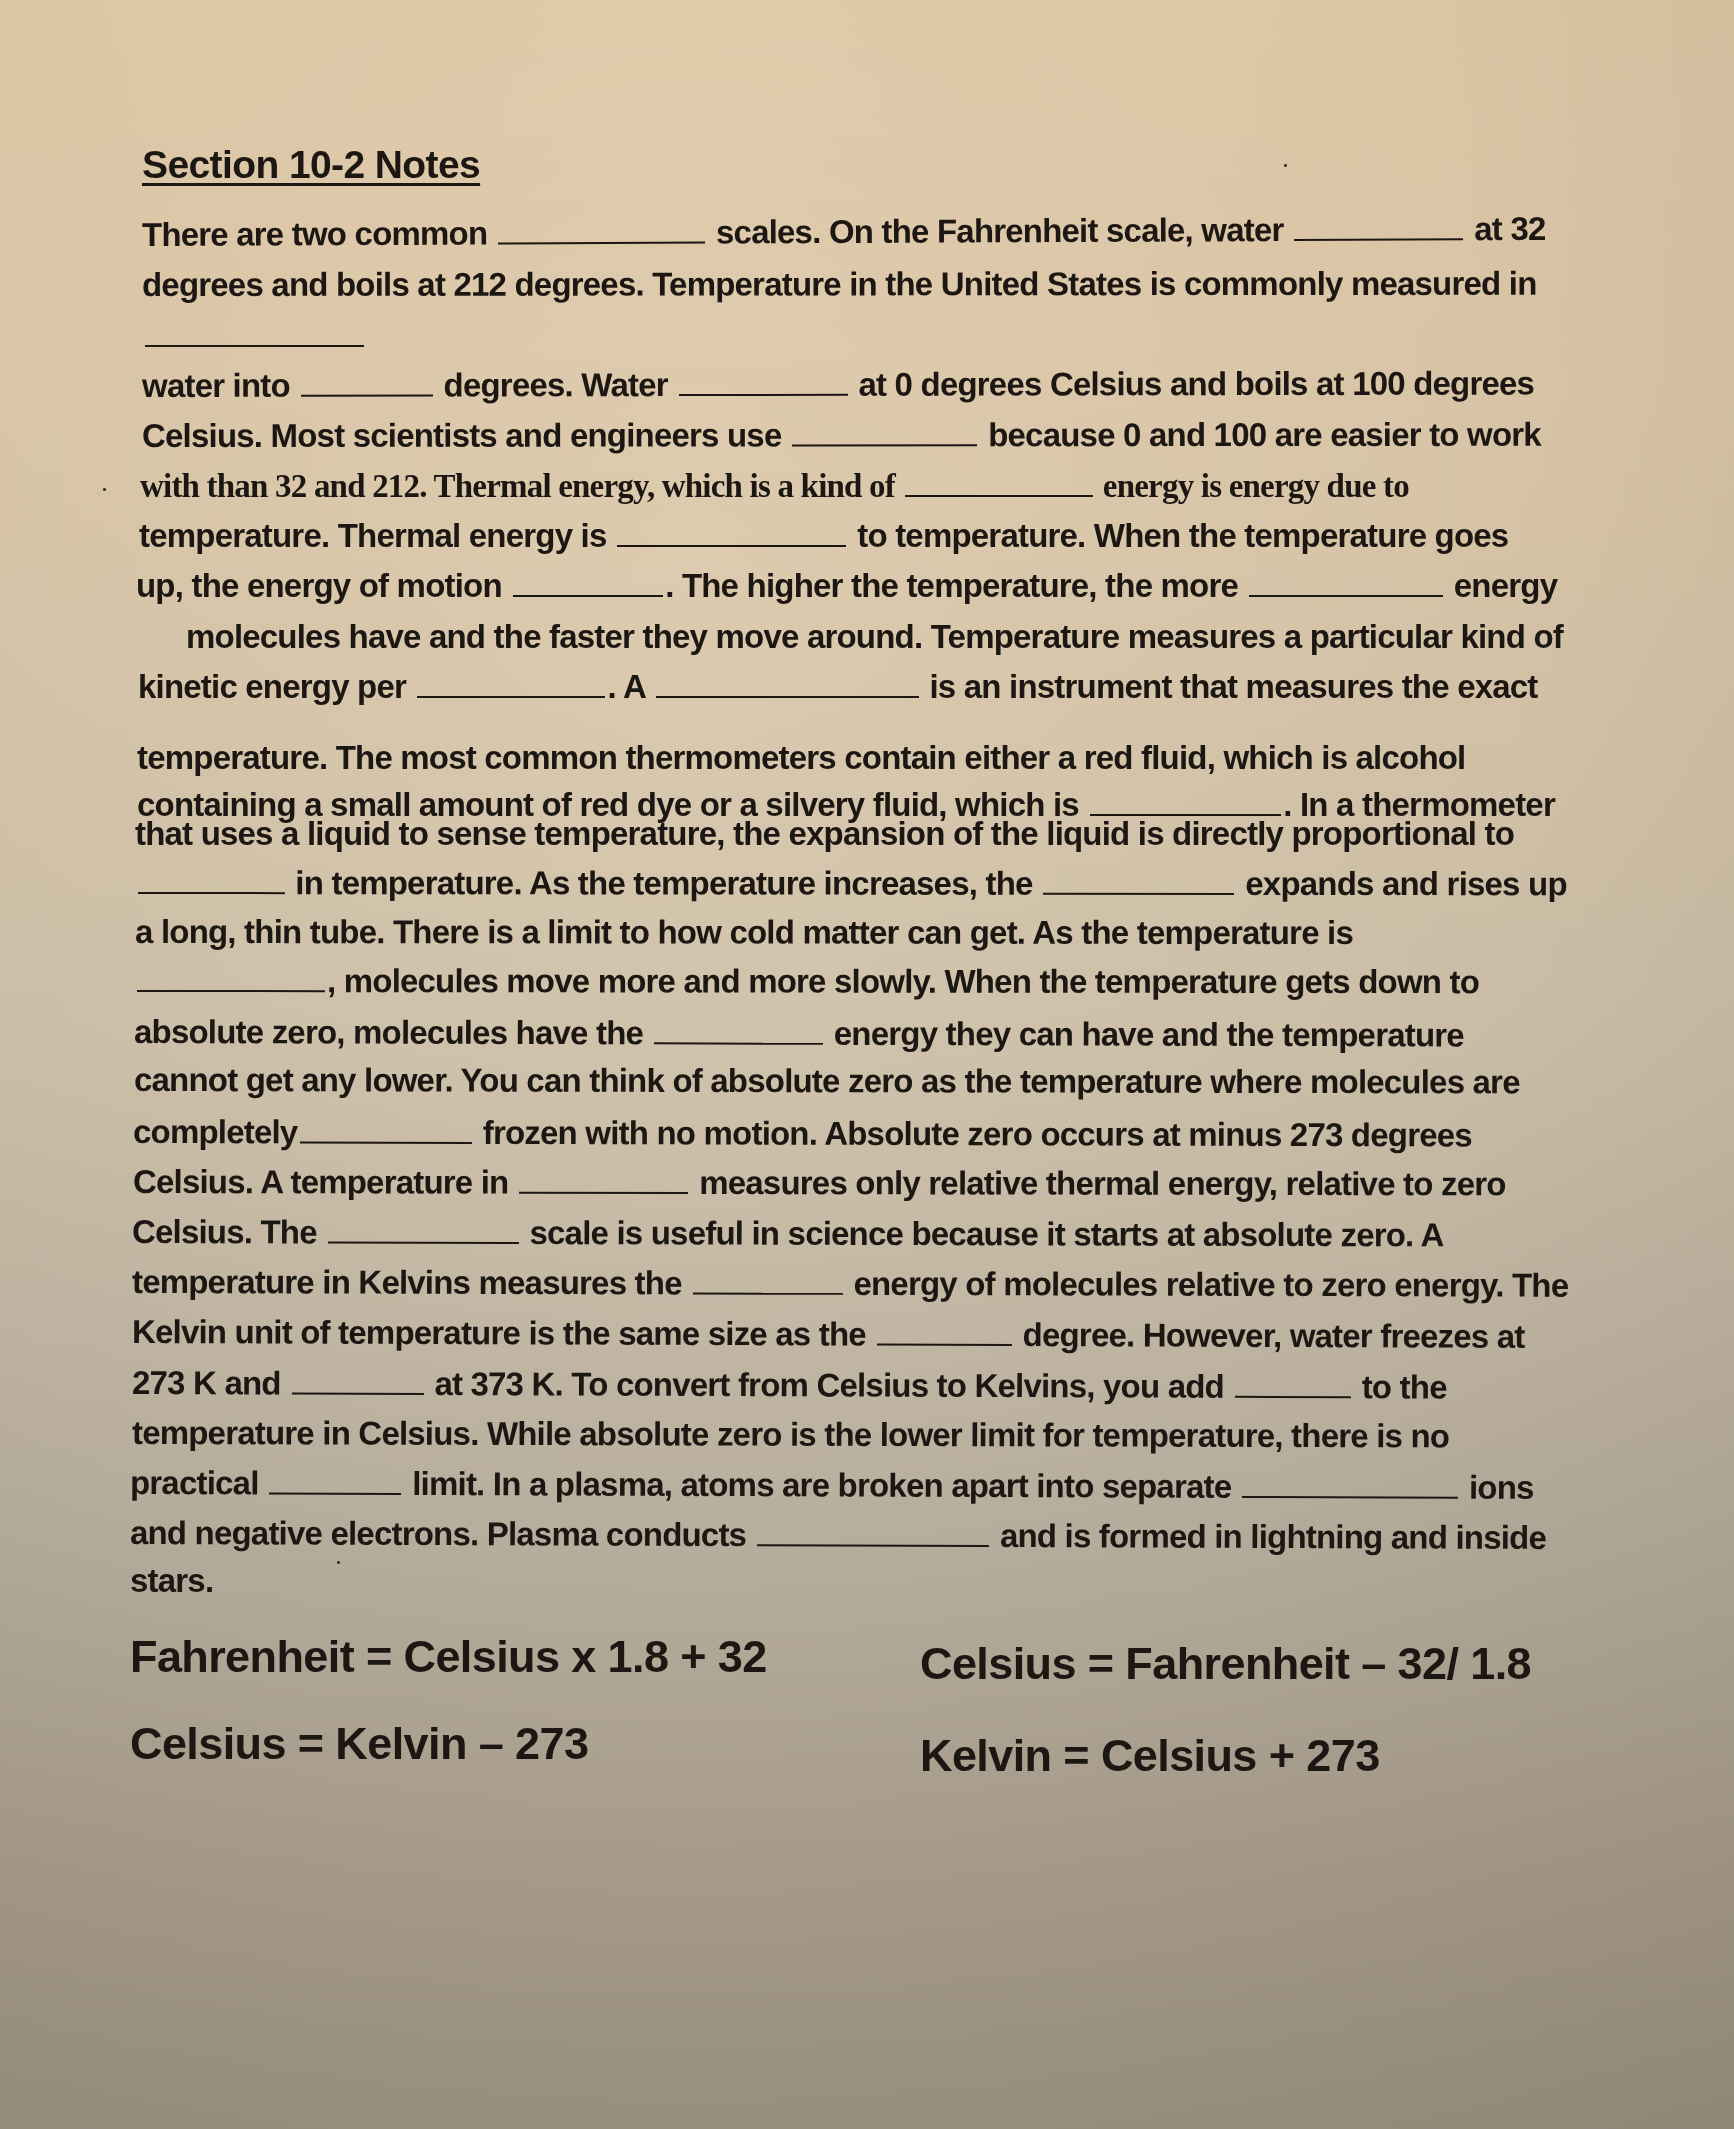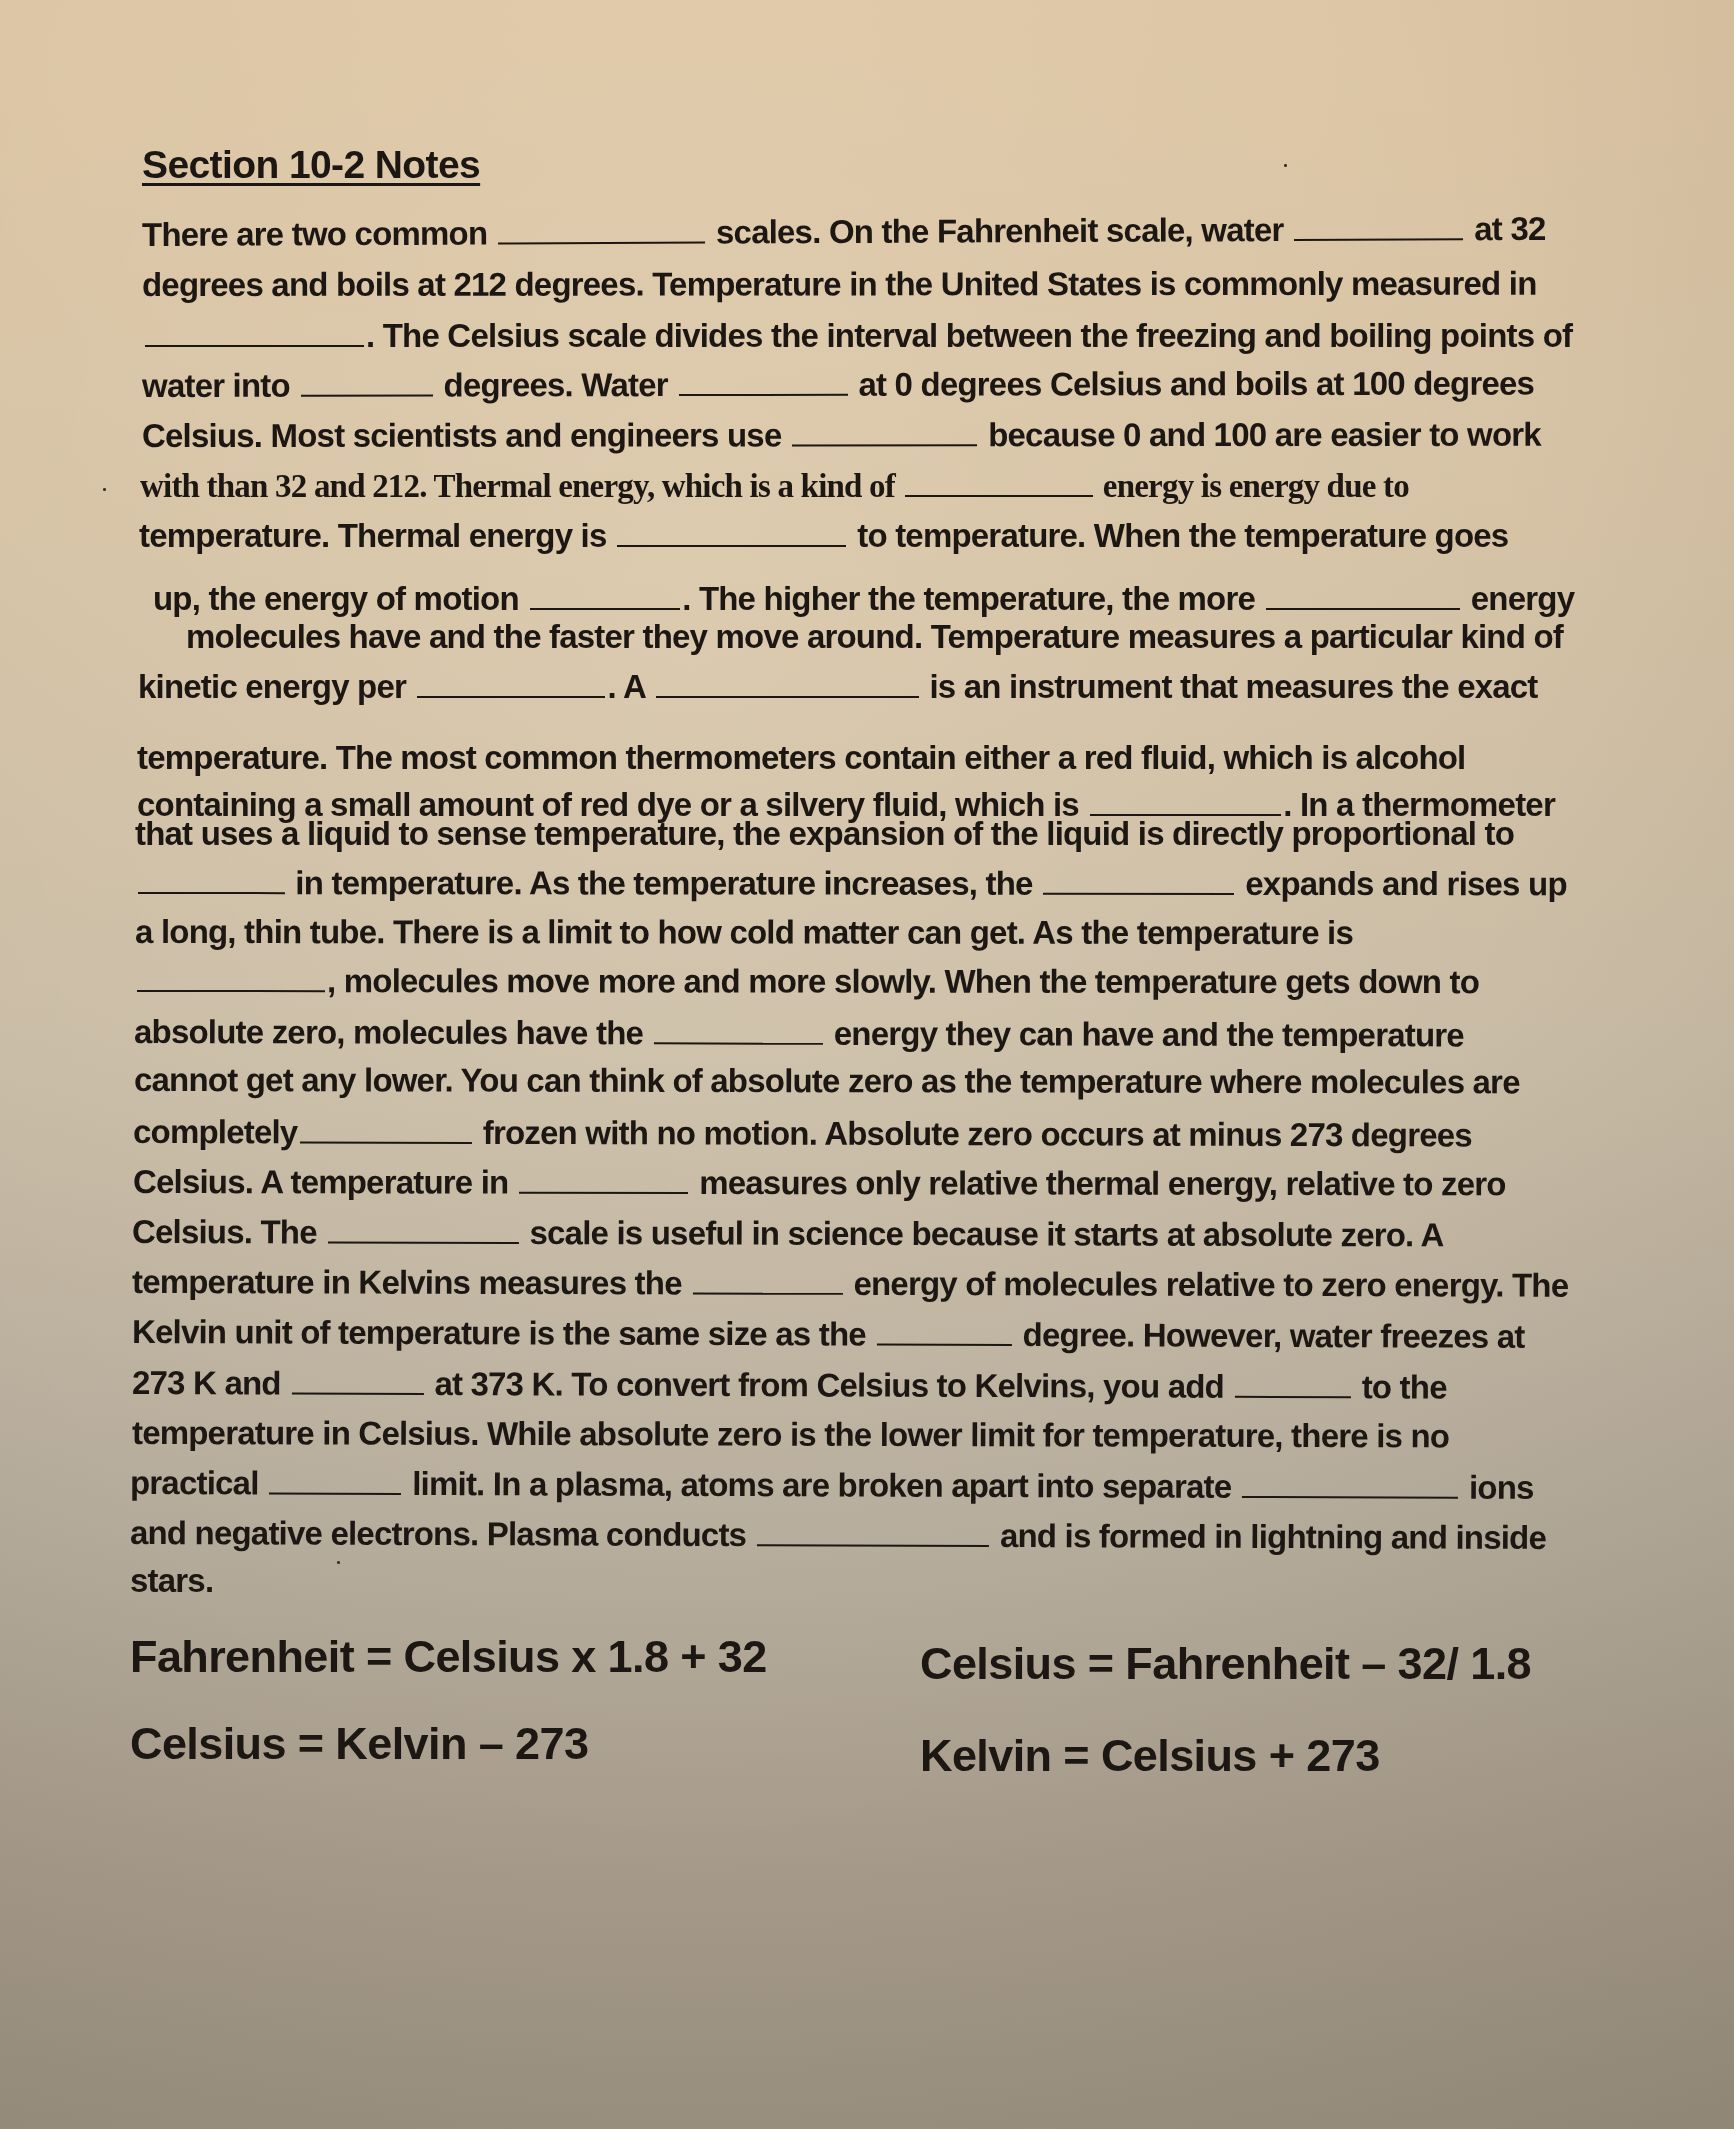--- a/index.html
+++ b/index.html
@@ -40,26 +40,26 @@
 </head>
 <body>
 
 <div class="paper-vignette"></div>
 
 <div class="title">Section 10-2 Notes</div>
 
 <div id="body-text">
     <div class="line" style="left: 142px; top: 216px; transform: rotate(-0.25deg);"><span>There are two common </span><span class="blank" style="width: 207px;"></span><span> scales. On the Fahrenheit scale, water </span><span class="blank" style="width: 169px;"></span><span> at 32</span></div>
     <div class="line" style="left: 142px; top: 266px; transform: rotate(-0.05deg);"><span>degrees and boils at 212 degrees. Temperature in the United States is commonly measured in</span></div>
-    <div class="line" style="left: 142px; top: 317px; transform: rotate(0deg);"><span class="blank" style="width: 219px;"></span><span>. The Celsius scale divides the interval between the freezing and boiling points of</span></div>
+    <div class="line" style="left: 142px; top: 317px; transform: rotate(0deg);"><span class="blank" style="width: 219px;"></span></div>
     <div class="line" style="left: 142px; top: 367px; transform: rotate(-0.1deg);"><span>water into </span><span class="blank" style="width: 132px;"></span><span> degrees. Water </span><span class="blank" style="width: 169px;"></span><span> at 0 degrees Celsius and boils at 100 degrees</span></div>
     <div class="line" style="left: 142px; top: 417px; transform: rotate(-0.05deg);"><span>Celsius. Most scientists and engineers use </span><span class="blank" style="width: 185px;"></span><span> because 0 and 100 are easier to work</span></div>
     <div class="line" style="left: 140px; top: 467px; transform: rotate(0deg); font-family: Liberation Serif, serif;"><span>with than 32 and 212. Thermal energy, which is a kind of </span><span class="blank" style="width: 188px;"></span><span> energy is energy due to</span></div>
     <div class="line" style="left: 139px; top: 517px; transform: rotate(0deg);"><span>temperature. Thermal energy is </span><span class="blank" style="width: 229px;"></span><span> to temperature. When the temperature goes</span></div>
-    <div class="line" style="left: 153px; top: 567px; transform: rotate(0deg); margin-top: 13px;"><span>up, the energy of motion </span><span class="blank" style="width: 150px;"></span><span>. The higher the temperature, the more </span><span class="blank" style="width: 194px;"></span><span> energy</span></div>
+    <div class="line" style="left: 136px; top: 567px; transform: rotate(0deg);"><span>up, the energy of motion </span><span class="blank" style="width: 150px;"></span><span>. The higher the temperature, the more </span><span class="blank" style="width: 194px;"></span><span> energy</span></div>
     <div class="line" style="left: 138px; top: 618px; transform: rotate(0deg); margin-left: 48px;"><span>molecules have and the faster they move around. Temperature measures a particular kind of</span></div>
     <div class="line" style="left: 138px; top: 668px; transform: rotate(0deg);"><span>kinetic energy per </span><span class="blank" style="width: 188px;"></span><span>. A </span><span class="blank" style="width: 263px;"></span><span> is an instrument that measures the exact</span></div>
     <div class="line" style="left: 137px; top: 739px; transform: rotate(0deg);"><span>temperature. The most common thermometers contain either a red fluid, which is alcohol</span></div>
     <div class="line" style="left: 137px; top: 786px; transform: rotate(0deg);"><span>containing a small amount of red dye or a silvery fluid, which is </span><span class="blank" style="width: 191px;"></span><span>.  In a thermometer</span></div>
     <div class="line" style="left: 135px; top: 815px; transform: rotate(0deg);"><span>that uses a liquid to sense temperature, the expansion of the liquid is directly proportional to</span></div>
     <div class="line" style="left: 135px; top: 864px; transform: rotate(0.05deg);"><span class="blank" style="width: 147px;"></span><span> in temperature. As the temperature increases, the </span><span class="blank" style="width: 191px;"></span><span> expands and rises up</span></div>
     <div class="line" style="left: 135px; top: 913px; transform: rotate(0.05deg);"><span>a long, thin tube. There is a limit to how cold matter can get. As the temperature is</span></div>
     <div class="line" style="left: 134px; top: 962px; transform: rotate(0.05deg);"><span class="blank" style="width: 188px;"></span><span>, molecules move more and more slowly. When the temperature gets down to</span></div>
     <div class="line" style="left: 134px; top: 1013px; transform: rotate(0.15deg);"><span>absolute zero, molecules have the </span><span class="blank" style="width: 169px;"></span><span> energy they can have and the temperature</span></div>
     <div class="line" style="left: 134px; top: 1061px; transform: rotate(0.1deg);"><span>cannot get any lower. You can think of absolute zero as the temperature where molecules are</span></div>

